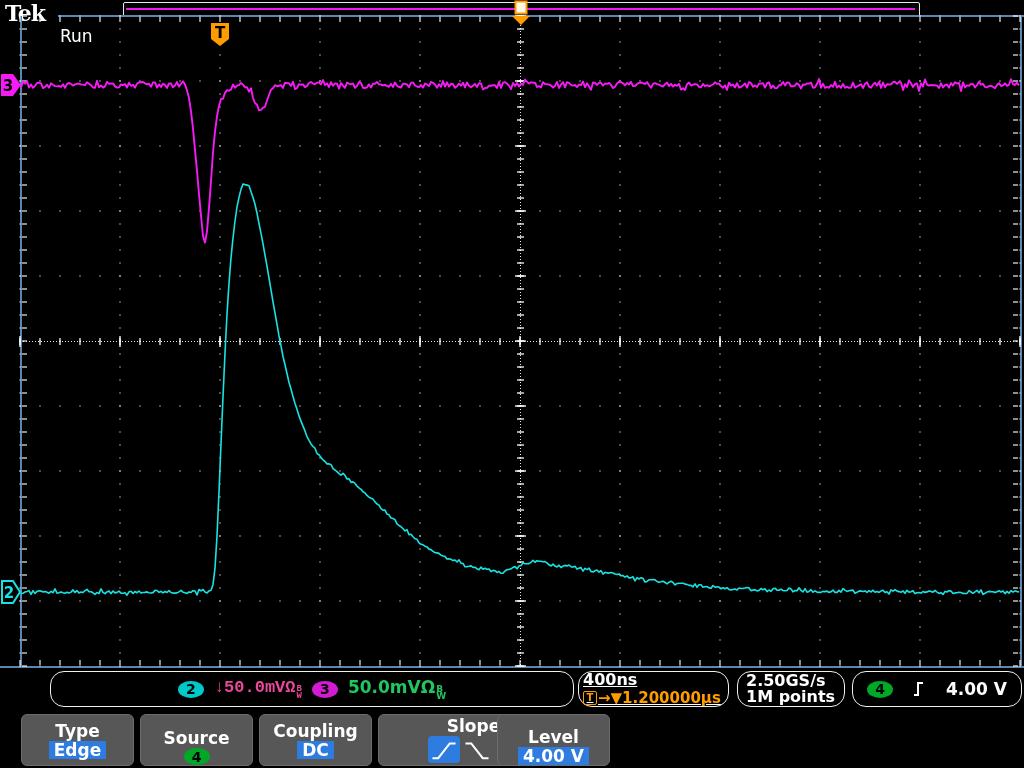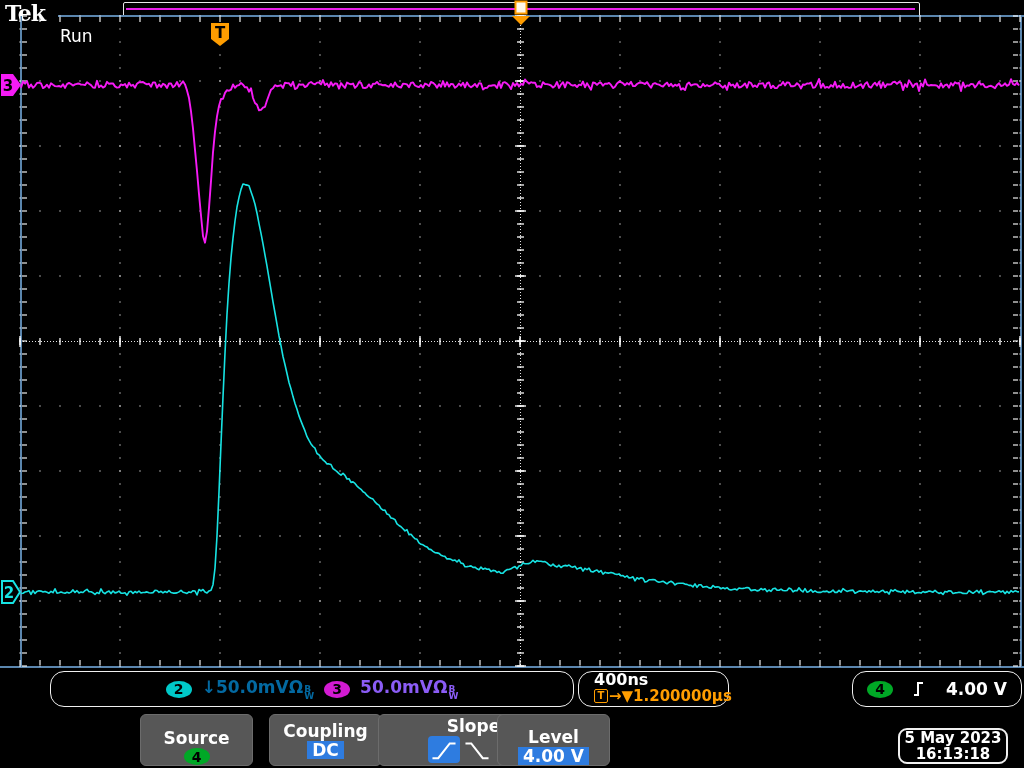--- a/index.html
+++ b/index.html
@@ -17,26 +17,26 @@
   #acq-preview{position:absolute;left:2px;top:5px;width:789px;height:2px;background:#e81ee8;}
   
   .rbox{border:1px solid #f0f0f0;border-radius:14px;background:#000;height:36px;
     box-sizing:border-box;display:flex;align-items:center;font-weight:bold;}
   #ch-box{left:50px;top:671px;width:524px;justify-content:center;gap:10px;font-size:17px;}
   .badge{display:inline-flex;align-items:center;justify-content:center;width:26px;height:17px;
     border-radius:50%;color:#000;font-size:14px;font-weight:bold;}
   .badge.cyan{background:#00c9c9;}
   .badge.magenta{background:#d21bd2;}
   .badge.green{background:#00a826;}
-  .cyan-text{color:#0369a1;}
-  .magenta-text{color:#8b5cf6;}
+  .cyan-text{color:#ec4899;font-family:Liberation Mono, monospace;}
+  .magenta-text{color:#22c55e;}
   .bw{display:inline-flex;flex-direction:column;font-size:9px;line-height:7px;
     font-weight:bold;margin-left:1px;transform:translateY(-1px);}
   #h-box{left:578px;top:671px;width:151px;flex-direction:column;align-items:flex-start;
-    justify-content:flex-start;padding-left:15px;gap:0px;}
+    justify-content:space-between;padding-left:4px;gap:0px;text-decoration:underline;}
   #h-box .l1{font-size:16px;line-height:16px;}
   #h-box .l2{font-size:15px;line-height:16px;color:#ff9d00;display:flex;align-items:center;}
   .t-icon{display:inline-flex;align-items:center;justify-content:center;width:12px;height:12px;
     border:1.5px solid #ff9d00;border-radius:2px;font-size:10px;line-height:10px;
     color:#ff9d00;margin-right:1px;font-weight:bold;}
   #acq-box{left:737px;top:671px;width:108px;flex-direction:column;align-items:flex-start;
     justify-content:center;padding-left:8px;font-size:16px;line-height:16px;}
   #trig-box{left:852px;top:671px;width:170px;justify-content:space-between;
     padding:0 14px;font-size:17px;}
   
@@ -2108,34 +2108,42 @@
 
   <div class="abs rbox" id="h-box">
     <span class="l1">400ns</span>
     <span class="l2">
         <span class="t-icon">T</span>
         <span>→▼</span>
         <span>1.200000µs</span>
       </span>
   </div>
 
+  <div class="abs rbox" id="acq-box">
+    <span>2.50GS/s</span>
+    <span>1M points</span>
+  </div>
 
   <div class="abs rbox" id="trig-box">
     <span class="badge green">4</span>
     <svg width="14" height="18" viewBox="0 0 14 18">
       <path d="M2,15 h4 V3 h5" stroke="#fff" stroke-width="2" fill="none"></path>
     </svg>
     <span>4.00 V</span>
   </div>
 
+  <div class="mbtn" style="left:21px;">
+    <span>Type</span>
+    <span class="hl">Edge</span>
+  </div>
   <div class="mbtn" style="left:140px;justify-content:flex-end;">
     <span>Source</span>
     <span class="badge green">4</span>
   </div>
-  <div class="mbtn" style="left:269px;">
+  <div class="mbtn" style="left:259px;">
     <span>Coupling</span>
     <span class="hl">DC</span>
   </div>
   <div class="mbtn" style="left:378px;padding-left:39px;">
     <span>Slope</span>
     <span class="slope-icons">
       <span class="slope-sel">
         <svg width="28" height="24" viewBox="0 0 34 28">
           <path d="M3,24 h7 L24,6 h7" stroke="#fff" stroke-width="2.5" fill="none"></path>
         </svg>
@@ -2145,18 +2153,14 @@
       </svg>
       <svg width="26" height="24" viewBox="0 0 28 28">
         <path d="M6,3 v5 l16,13 v5 M22,3 v5 L6,21 v5" stroke="#fff" stroke-width="2" fill="none"></path>
       </svg>
     </span>
   </div>
   <div class="mbtn" style="left:497px;justify-content:flex-end;">
     <span>Level</span>
     <span class="hl">4.00 V</span>
   </div>
-  <div class="abs" id="date-box">
-    <span>5 May 2023</span>
-    <span>16:13:18</span>
-  </div>
 
 </div>
 
 </body></html>

